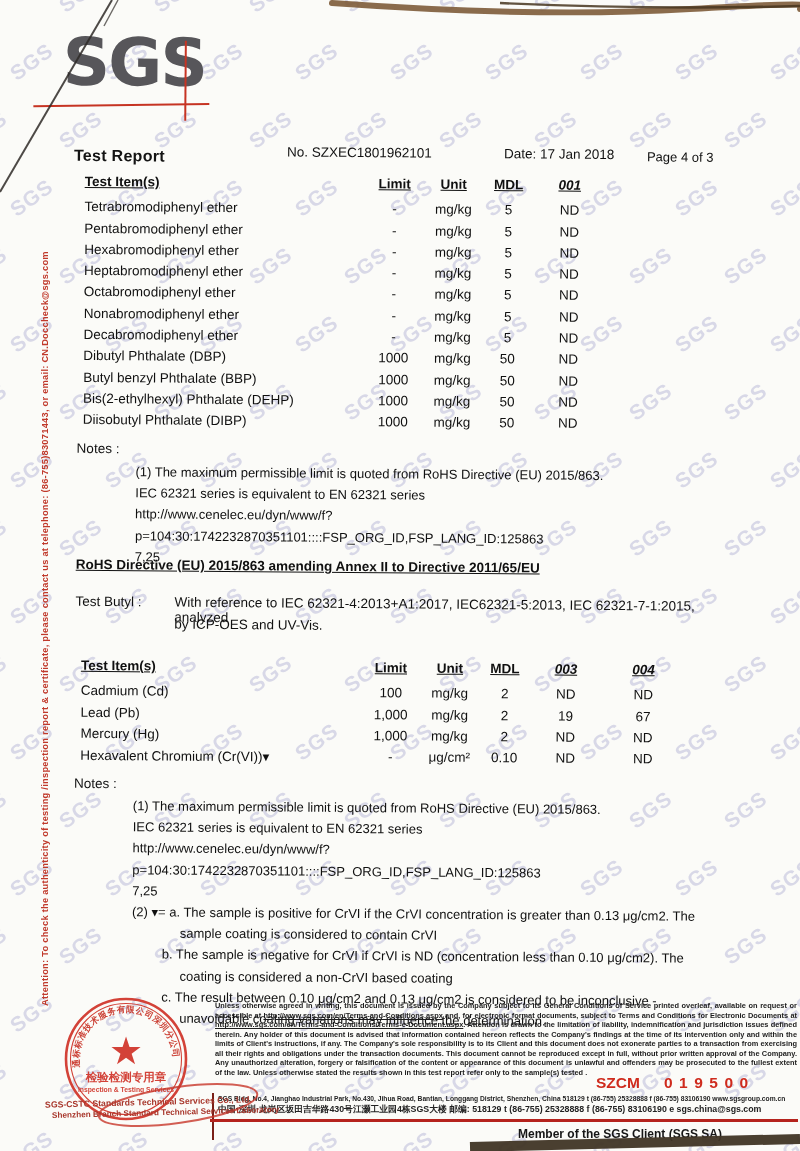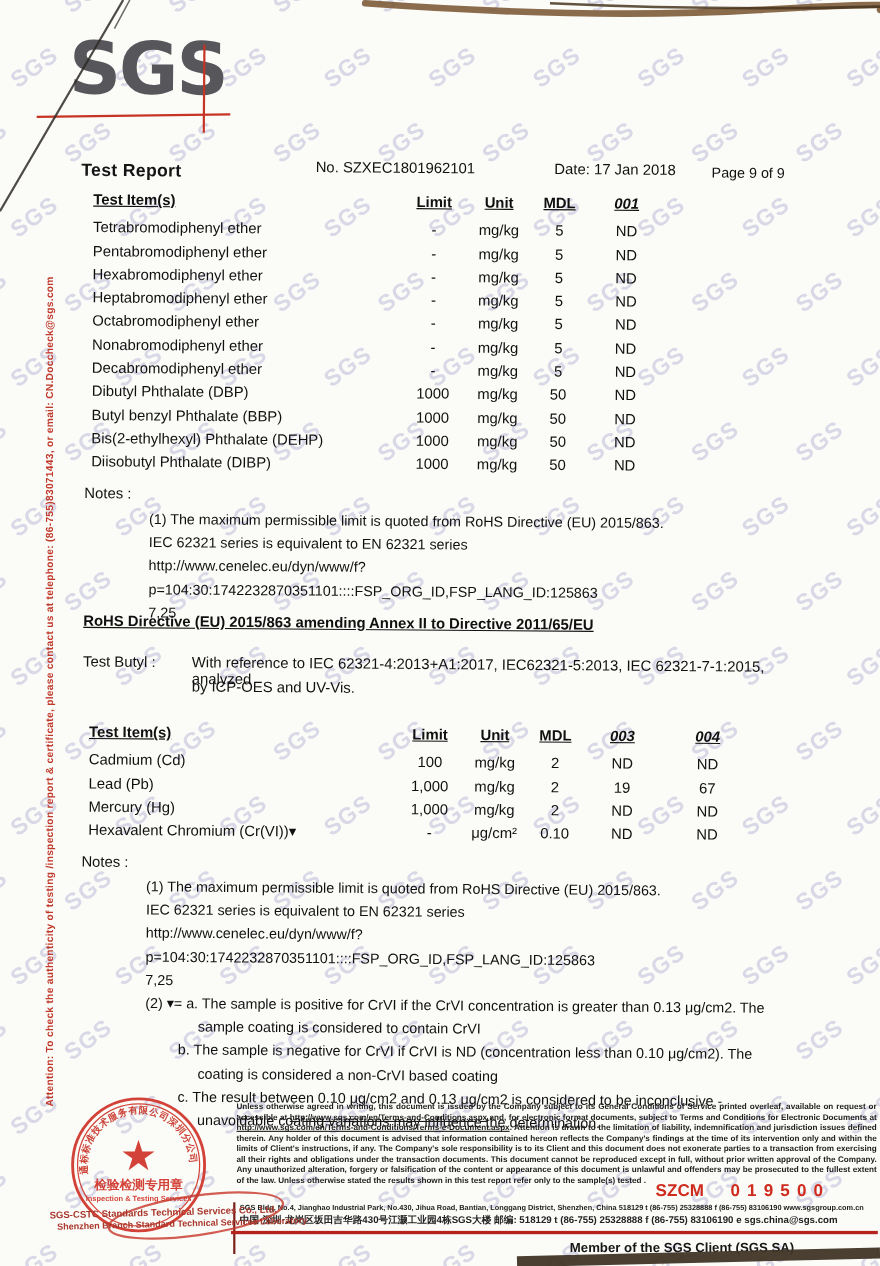--- a/index.html
+++ b/index.html
@@ -245,21 +245,21 @@
 
 <div id="content">
 
   <div class="abs logo-text">SGS</div>
   <div class="abs logo-hline"></div>
   <div class="abs logo-vline"></div>
 
   <div class="abs title">Test Report</div>
   <div class="abs no">No. SZXEC1801962101</div>
   <div class="abs date">Date: 17 Jan 2018</div>
-  <div class="abs pageno">Page 9 of 9</div>
+  <div class="abs pageno">Page 4 of 3</div>
 
   <div class="tbl" id="t1">
     <div class="trow hd">
       <span class="ci"><span>Test Item(s)</span></span>
       <span class="cl"><span>Limit</span></span>
       <span class="cu"><span>Unit</span></span>
       <span class="cm"><span>MDL</span></span>
       <span class="cs"><span>001</span></span>
     </div>
     <div class="rows">

